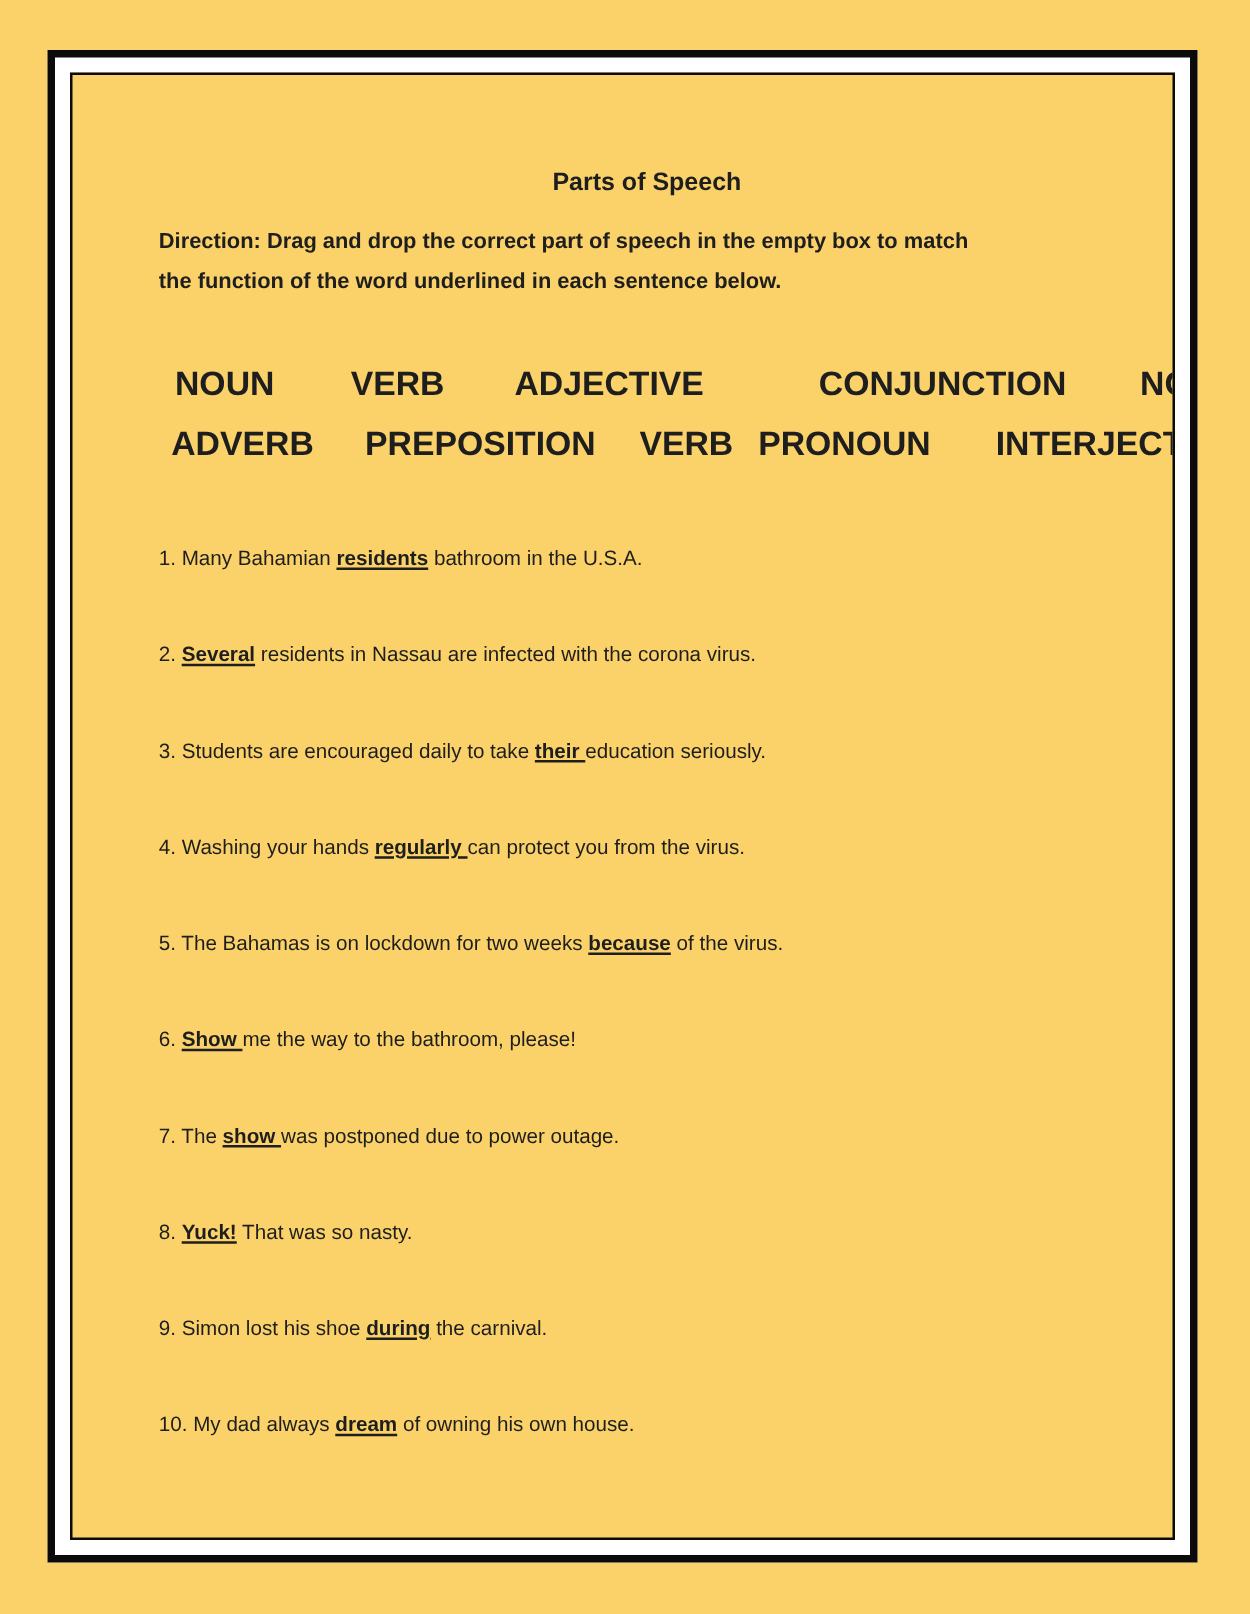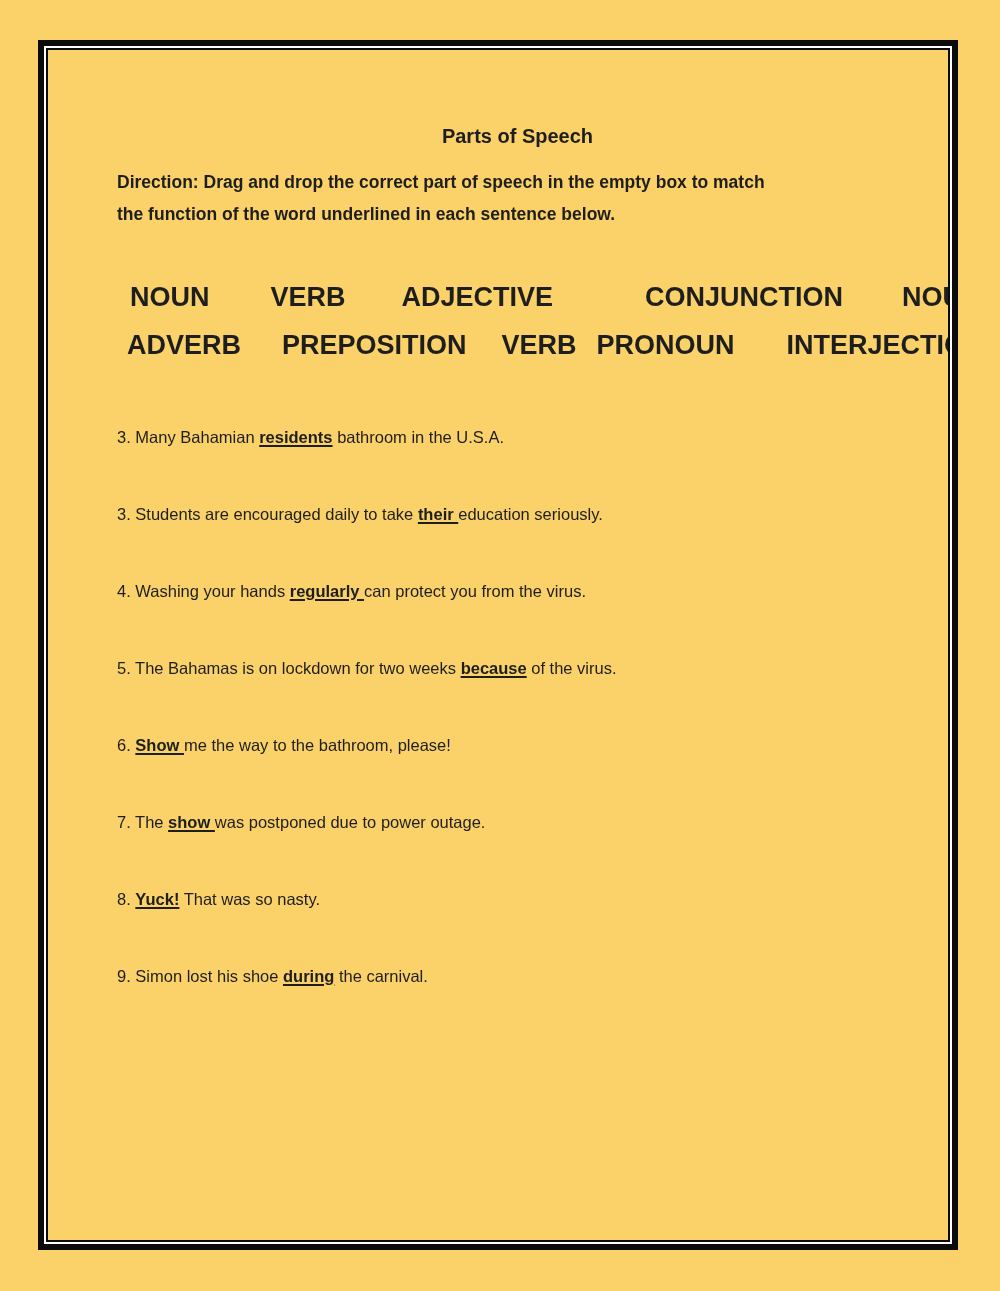--- a/index.html
+++ b/index.html
@@ -17,21 +17,21 @@
     overflow: hidden;
   }
   .frame {
     position: absolute;
     left: 38px;
     top: 40px;
     width: 920px;
     height: 1210px;
     border: 6px solid #0B0B0B;
     background: #FFFFFF;
-    padding: 2px;
+    padding: 12px;
   }
   .frame-inner {
     width: 100%;
     height: 100%;
     border: 2px solid #0B0B0B;
     background: #FBD269;
     padding: 0 30px 0 69px;
     overflow: hidden;
   }
   .title {
@@ -109,24 +109,26 @@
       <div class="wb-row wb-row-2">
         <span class="wb-item">ADVERB</span>
         <span class="wb-item">PREPOSITION</span>
         <span class="wb-item">VERB</span>
         <span class="wb-item">PRONOUN</span>
         <span class="wb-item">INTERJECTION</span>
       </div>
     </div>
 
     <div class="sentences">
-      <div class="sentence"><span>3. Many Bahamian </span><span class="uw">residents</span><span> bathroom in the U.S.A.</span></div>
+      <div class="sentence"><span>1. Many Bahamian </span><span class="uw">residents</span><span> bathroom in the U.S.A.</span></div>
+      <div class="sentence"><span>2. </span><span class="uw">Several</span><span> residents in Nassau are infected with the corona virus.</span></div>
       <div class="sentence"><span>3. Students are encouraged daily to take </span><span class="uw">their </span><span>education seriously.</span></div>
       <div class="sentence"><span>4. Washing your hands </span><span class="uw">regularly </span><span>can protect you from the virus.</span></div>
       <div class="sentence"><span>5. The Bahamas is on lockdown for two weeks </span><span class="uw">because</span><span> of the virus.</span></div>
       <div class="sentence"><span>6. </span><span class="uw">Show </span><span>me the way to the bathroom, please!</span></div>
       <div class="sentence"><span>7. The </span><span class="uw">show </span><span>was postponed due to power outage.</span></div>
       <div class="sentence"><span>8. </span><span class="uw">Yuck!</span><span> That was so nasty.</span></div>
       <div class="sentence"><span>9. Simon lost his shoe </span><span class="uw">during</span><span> the carnival.</span></div>
+      <div class="sentence"><span>10. My dad always </span><span class="uw">dream</span><span> of owning his own house.</span></div>
     </div>
 
   </div>
 </div>
 
 </body></html>

